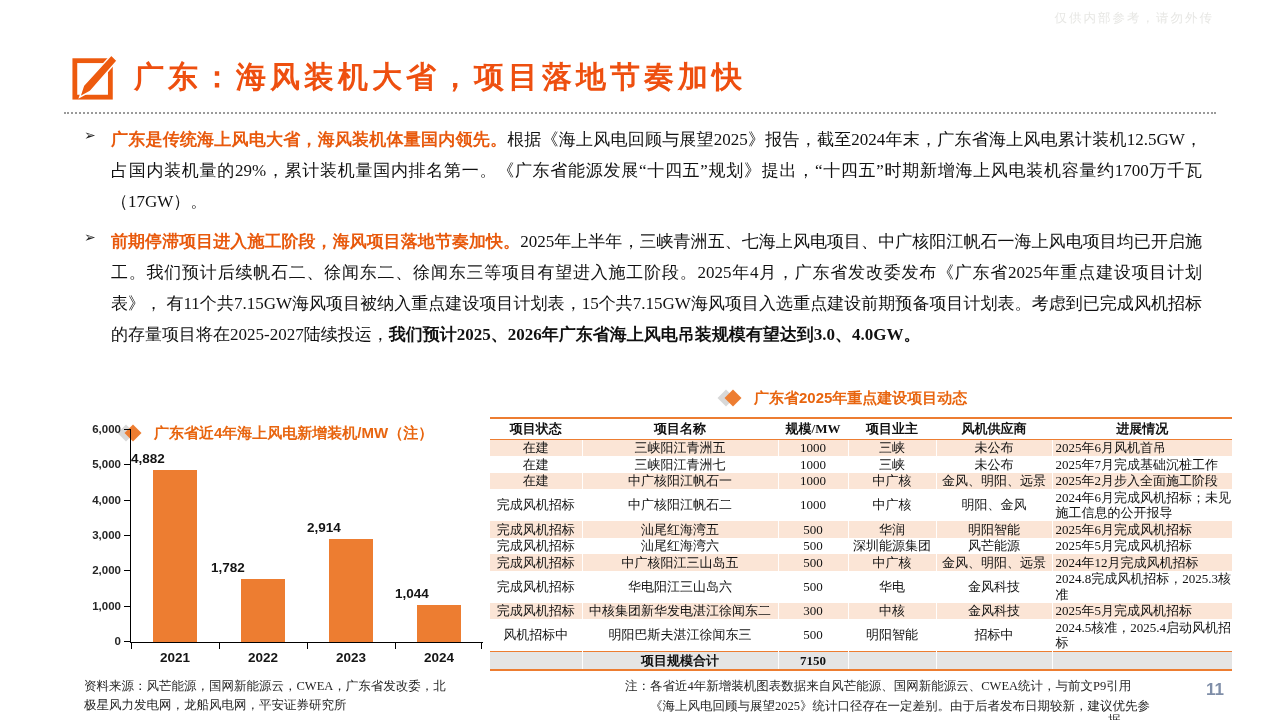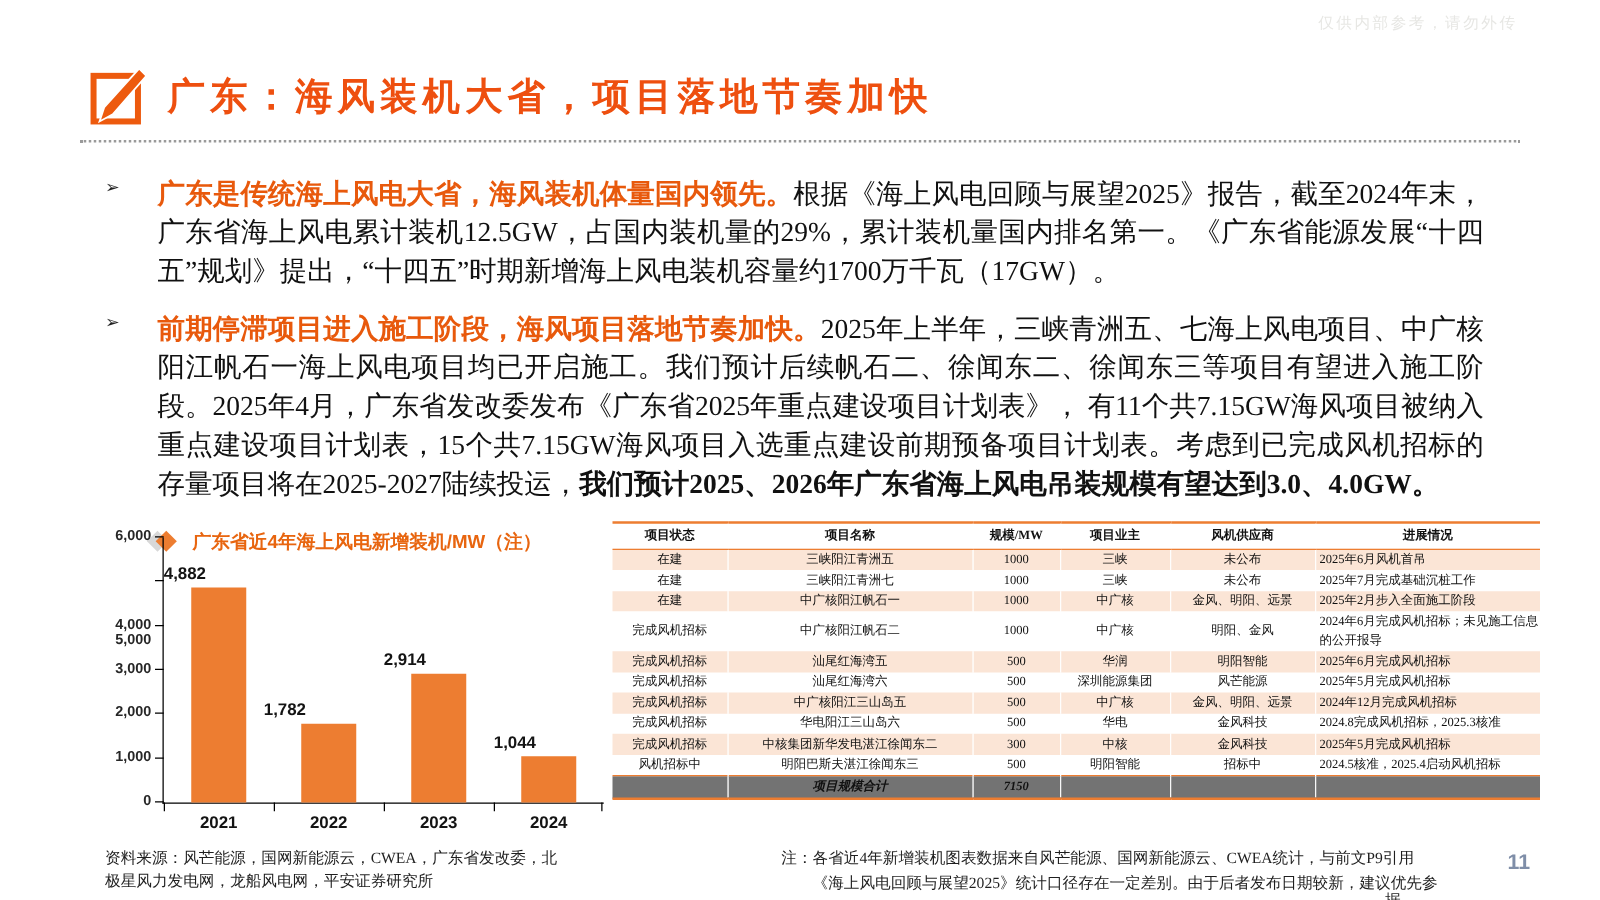--- a/index.html
+++ b/index.html
@@ -18,21 +18,21 @@
   .header-icon{position:absolute;left:71px;top:53px;width:48px;height:48px;}
   .page-title{position:absolute;left:134px;top:57px;font-size:30px;font-weight:900;
               color:var(--title_orange);letter-spacing:4px;font-family:"Liberation Serif",serif;}
   .title-divider{position:absolute;left:64px;right:64px;top:112px;border-top:2px dotted #9a9a9a;}
 
   
   .bullets{position:absolute;left:84px;top:124px;width:1118px;}
   .bullet{position:relative;padding-left:27px;margin-bottom:9px;}
   .bullet-marker{position:absolute;left:0;top:3px;font-size:14px;color:#222;
                  font-family:"DejaVu Sans",sans-serif;}
-  .bullet p{margin:15px;font-size:22px;line-height:31px;text-align:justify;}
+  .bullet p{margin:0;font-size:17px;line-height:31px;text-align:justify;}
   .run-em{color:var(--lead_orange);font-weight:bold;}
   .run-b{font-weight:bold;}
 
   
   .section-title{position:absolute;top:388px;display:flex;align-items:center;height:20px;}
   .st-chart{left:120px;margin-top:35px;} .st-table{left:720px;}
   .diamond{width:12px;height:12px;transform:rotate(45deg);display:inline-block;}
   .diamond.gray{background:#D8D8D8;}
   .diamond.orange{background:var(--accent_orange);margin-left:-5px;}
   .section-title .label{margin-left:15px;font-family:"Liberation Sans",sans-serif;
@@ -47,29 +47,29 @@
   .ytick-mark{position:absolute;left:-7px;width:7px;border-top:1.6px solid #000;}
   .xtick-mark{position:absolute;bottom:-7px;height:7px;border-left:1.6px solid #000;}
   .bar{position:absolute;bottom:0;width:44px;background:var(--accent_orange);}
   .bar-label{position:absolute;width:88px;text-align:left;
       font:bold 13.5px "Liberation Sans",sans-serif;color:#141414;}
   .xcat-label{position:absolute;top:calc(100% + 8px);width:88px;text-align:center;
       font:bold 13.5px "Liberation Sans",sans-serif;color:#141414;}
 
   
   .projects-table{position:absolute;left:490px;top:417px;width:742px;border-collapse:collapse;
-      table-layout:fixed;font-size:10px;font-family:"Liberation Serif",serif;color:#111;}
+      table-layout:fixed;font-size:13px;font-family:"Liberation Serif",serif;color:#111;}
   .projects-table th{font-weight:bold;border-top:2.5px solid var(--accent_orange);
       border-bottom:1.5px solid var(--accent_orange);padding:2px 1px;line-height:15.5px;text-align:center;}
   .projects-table td{text-align:center;line-height:15.5px;padding:0.5px 1px;white-space:nowrap;}
   .projects-table td:nth-child(6){text-align:left;white-space:normal;padding-left:3px;}
   .projects-table td:not(:first-child),.projects-table th:not(:first-child){border-left:1px solid rgba(255,255,255,.95);}
   .projects-table tbody tr:nth-child(odd) td{background:var(--row_peach);}
   .projects-table tfoot td{font-weight:bold;border-top:1px solid var(--accent_orange);
-      border-bottom:2.5px solid var(--accent_orange);background:#737373;font-style:italic;}
+      border-bottom:2.5px solid var(--accent_orange);background:#e5e5e5;}
   .co0{width:92px}.co1{width:196px}.co2{width:70px}.co3{width:88px}.co4{width:116px}.co5{width:180px}
 
   
   .source-note{position:absolute;left:84px;top:677px;width:372px;font-size:12.5px;
       line-height:19px;color:#1f1f1f;}
   .data-note{position:absolute;left:625px;top:677px;width:500px;height:41px;overflow:hidden;
       font-size:12.5px;line-height:19.5px;color:#1f1f1f;padding-left:2em;text-indent:-2em;}
   .note-overflow{position:absolute;left:1108px;top:712px;font-size:12.5px;color:#1f1f1f;}
   .page-number{position:absolute;left:1206px;top:680px;font-size:17px;font-weight:600;
       color:var(--page_num);font-family:"Liberation Sans",sans-serif;}
@@ -100,34 +100,39 @@
       <p><span class="run-em">前期停滞项目进入施工阶段，海风项目落地节奏加快。</span><span>2025年上半年，三峡青洲五、七海上风电项目、中广核阳江帆石一海上风电项目均已开启施工。我们预计后续帆石二、徐闻东二、徐闻东三等项目有望进入施工阶段。2025年4月，广东省发改委发布《广东省2025年重点建设项目计划表》， 有11个共7.15GW海风项目被纳入重点建设项目计划表，15个共7.15GW海风项目入选重点建设前期预备项目计划表。考虑到已完成风机招标的存量项目将在2025-2027陆续投运，</span><span class="run-b">我们预计2025、2026年广东省海上风电吊装规模有望达到3.0、4.0GW。</span></p>
     </div>
   </div>
 
   <div class="section-title st-chart">
     <span class="diamond gray"></span>
     <span class="diamond orange"></span>
     <span class="label">广东省近4年海上风电新增装机/MW（注）</span>
   </div>
 
+  <div class="section-title st-table">
+    <span class="diamond gray"></span>
+    <span class="diamond orange"></span>
+    <span class="label">广东省2025年重点建设项目动态</span>
+  </div>
 
   <div class="chart">
     <div class="chart-plot">
         <div class="ytick-label" style="top: 205px;">0</div>
         <div class="ytick-mark" style="top: 211px;"></div>
         <div class="ytick-label" style="top: 169.667px;">1,000</div>
         <div class="ytick-mark" style="top: 175.667px;"></div>
         <div class="ytick-label" style="top: 134.333px;">2,000</div>
         <div class="ytick-mark" style="top: 140.333px;"></div>
         <div class="ytick-label" style="top: 99px;">3,000</div>
         <div class="ytick-mark" style="top: 105px;"></div>
         <div class="ytick-label" style="top: 63.6667px;">4,000</div>
         <div class="ytick-mark" style="top: 69.6667px;"></div>
-        <div class="ytick-label" style="top: 28.3333px; margin-top: 48px;">5,000</div>
+        <div class="ytick-label" style="top: 28.3333px;">5,000</div>
         <div class="ytick-mark" style="top: 34.3333px;"></div>
         <div class="ytick-label" style="top: -7px;">6,000</div>
         <div class="ytick-mark" style="top: -1px;"></div>
         <div class="xtick-mark" style="left: 0px;"></div>
         <div class="xtick-mark" style="left: 88px;"></div>
         <div class="xtick-mark" style="left: 176px;"></div>
         <div class="xtick-mark" style="left: 264px;"></div>
         <div class="xtick-mark" style="left: 350px;"></div>
         <div class="bar" style="left: 22px; height: 172.497px; background: rgb(237, 125, 49);"></div>
         <div class="bar-label" style="left: 0px; bottom: 176.497px;">4,882</div>

